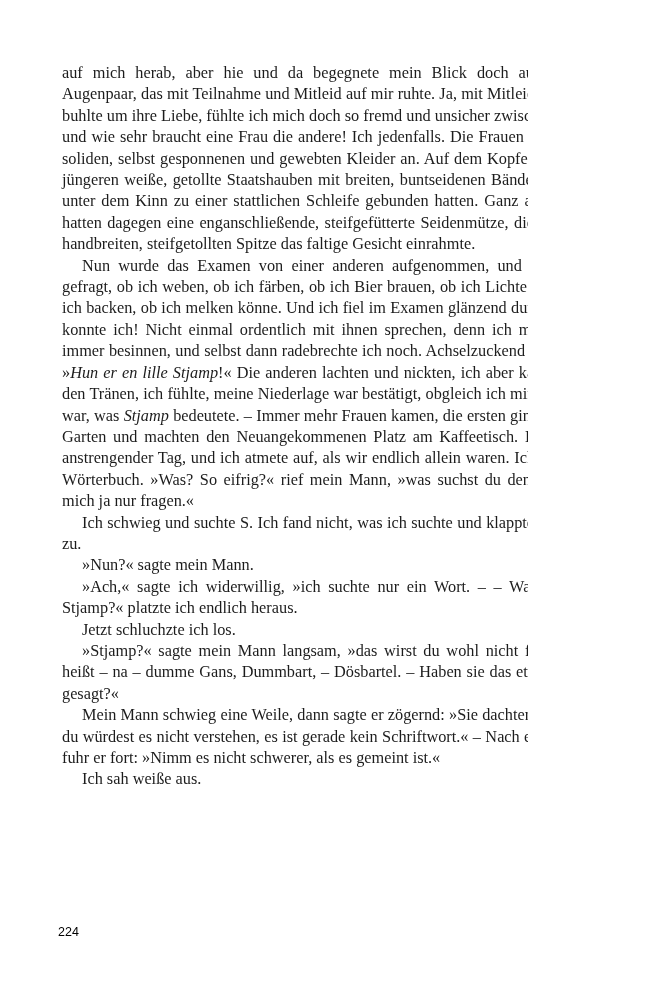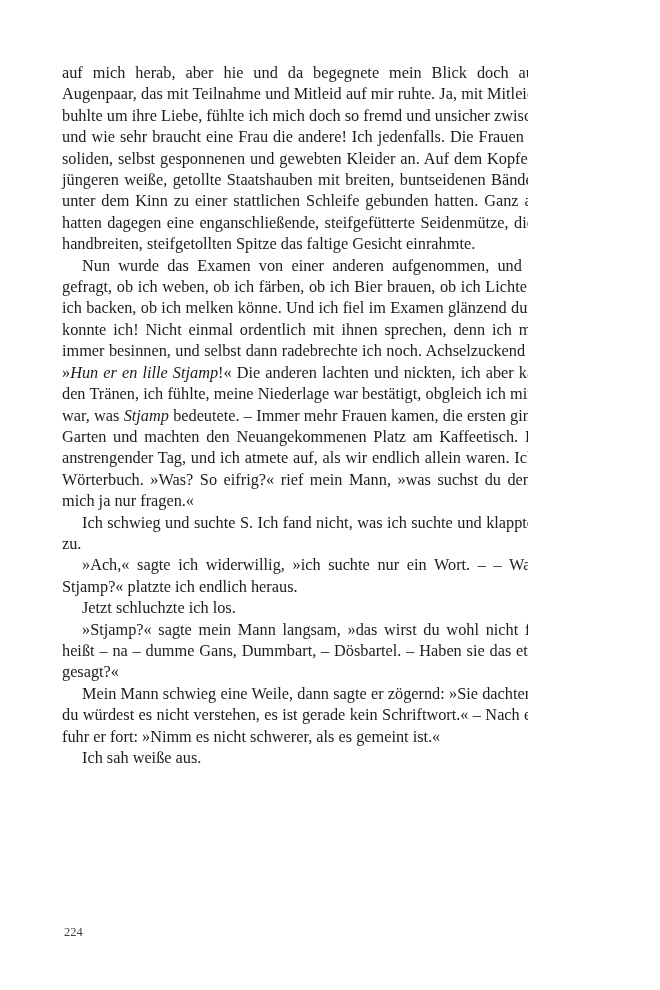--- a/index.html
+++ b/index.html
@@ -30,35 +30,36 @@
     padding: 0;
   }
   .text-block p.indent {
     text-indent: 20px;
   }
   .text-block i {
     font-style: italic;
   }
   .page-number {
     position: absolute;
-    left: 64px;
+    left: 58px;
     top: 925px;
-    font-family: Liberation Serif, serif;
+    font-family: Liberation Sans, sans-serif;
     font-size: 12.5px;
-    color: #404040;
+    color: #000000;
   }
 </style>
 </head>
 <body>
 
 <div class="page">
   <div class="text-block">
       <p class="para"><span>auf mich herab, aber hie und da begegnete mein Blick doch auch einem Augenpaar, das mit Teilnahme und Mitleid auf mir ruhte. Ja, mit Mitleid, denn ich buhlte um ihre Liebe, fühlte ich mich doch so fremd und unsicher zwischen ihnen, und wie sehr braucht eine Frau die andere! Ich jedenfalls. Die Frauen hatten ihre soliden, selbst gesponnenen und gewebten Kleider an. Auf dem Kopfe trugen die jüngeren weiße, getollte Staatshauben mit breiten, buntseidenen Bändern, die sie unter dem Kinn zu einer stattlichen Schleife gebunden hatten. Ganz alte Frauen hatten dagegen eine enganschließende, steifgefütterte Seidenmütze, die mit einer handbreiten, steifgetollten Spitze das faltige Gesicht einrahmte.</span></p>
       <p class="para indent"><span>Nun wurde das Examen von einer anderen aufgenommen, und ich wurde gefragt, ob ich weben, ob ich färben, ob ich Bier brauen, ob ich Lichte ziehen, ob ich backen, ob ich melken könne. Und ich fiel im Examen glänzend durch. Nichts konnte ich! Nicht einmal ordentlich mit ihnen sprechen, denn ich mußte mich immer besinnen, und selbst dann radebrechte ich noch. Achselzuckend sagte eine: »</span><i>Hun er en lille Stjamp</i><span>!« Die anderen lachten und nickten, ich aber kämpfte mit den Tränen, ich fühlte, meine Niederlage war bestätigt, obgleich ich mir nicht klar war, was </span><i>Stjamp</i><span> bedeutete. – Immer mehr Frauen kamen, die ersten gingen in den Garten und machten den Neuangekommenen Platz am Kaffeetisch. Es war ein anstrengender Tag, und ich atmete auf, als wir endlich allein waren. Ich holte das Wörterbuch. »Was? So eifrig?« rief mein Mann, »was suchst du denn? Kannst mich ja nur fragen.«</span></p>
       <p class="para indent"><span>Ich schwieg und suchte S. Ich fand nicht, was ich suchte und klappte das Buch zu.</span></p>
+      <p class="para indent"><span>»Nun?« sagte mein Mann.</span></p>
       <p class="para indent"><span>»Ach,« sagte ich widerwillig, »ich suchte nur ein Wort. – – Was ist denn Stjamp?« platzte ich endlich heraus.</span></p>
       <p class="para indent"><span>Jetzt schluchzte ich los.</span></p>
       <p class="para indent"><span>»Stjamp?« sagte mein Mann langsam, »das wirst du wohl nicht finden, das heißt – na – dumme Gans, Dummbart, – Dösbartel. – Haben sie das etwa von dir gesagt?«</span></p>
       <p class="para indent"><span>Mein Mann schwieg eine Weile, dann sagte er zögernd: »Sie dachten natürlich, du würdest es nicht verstehen, es ist gerade kein Schriftwort.« – Nach einer Pause fuhr er fort: »Nimm es nicht schwerer, als es gemeint ist.«</span></p>
       <p class="para indent"><span>Ich sah weiße aus.</span></p>
     </div>
   <div class="page-number">224</div>
 </div>
 
 </body></html>

